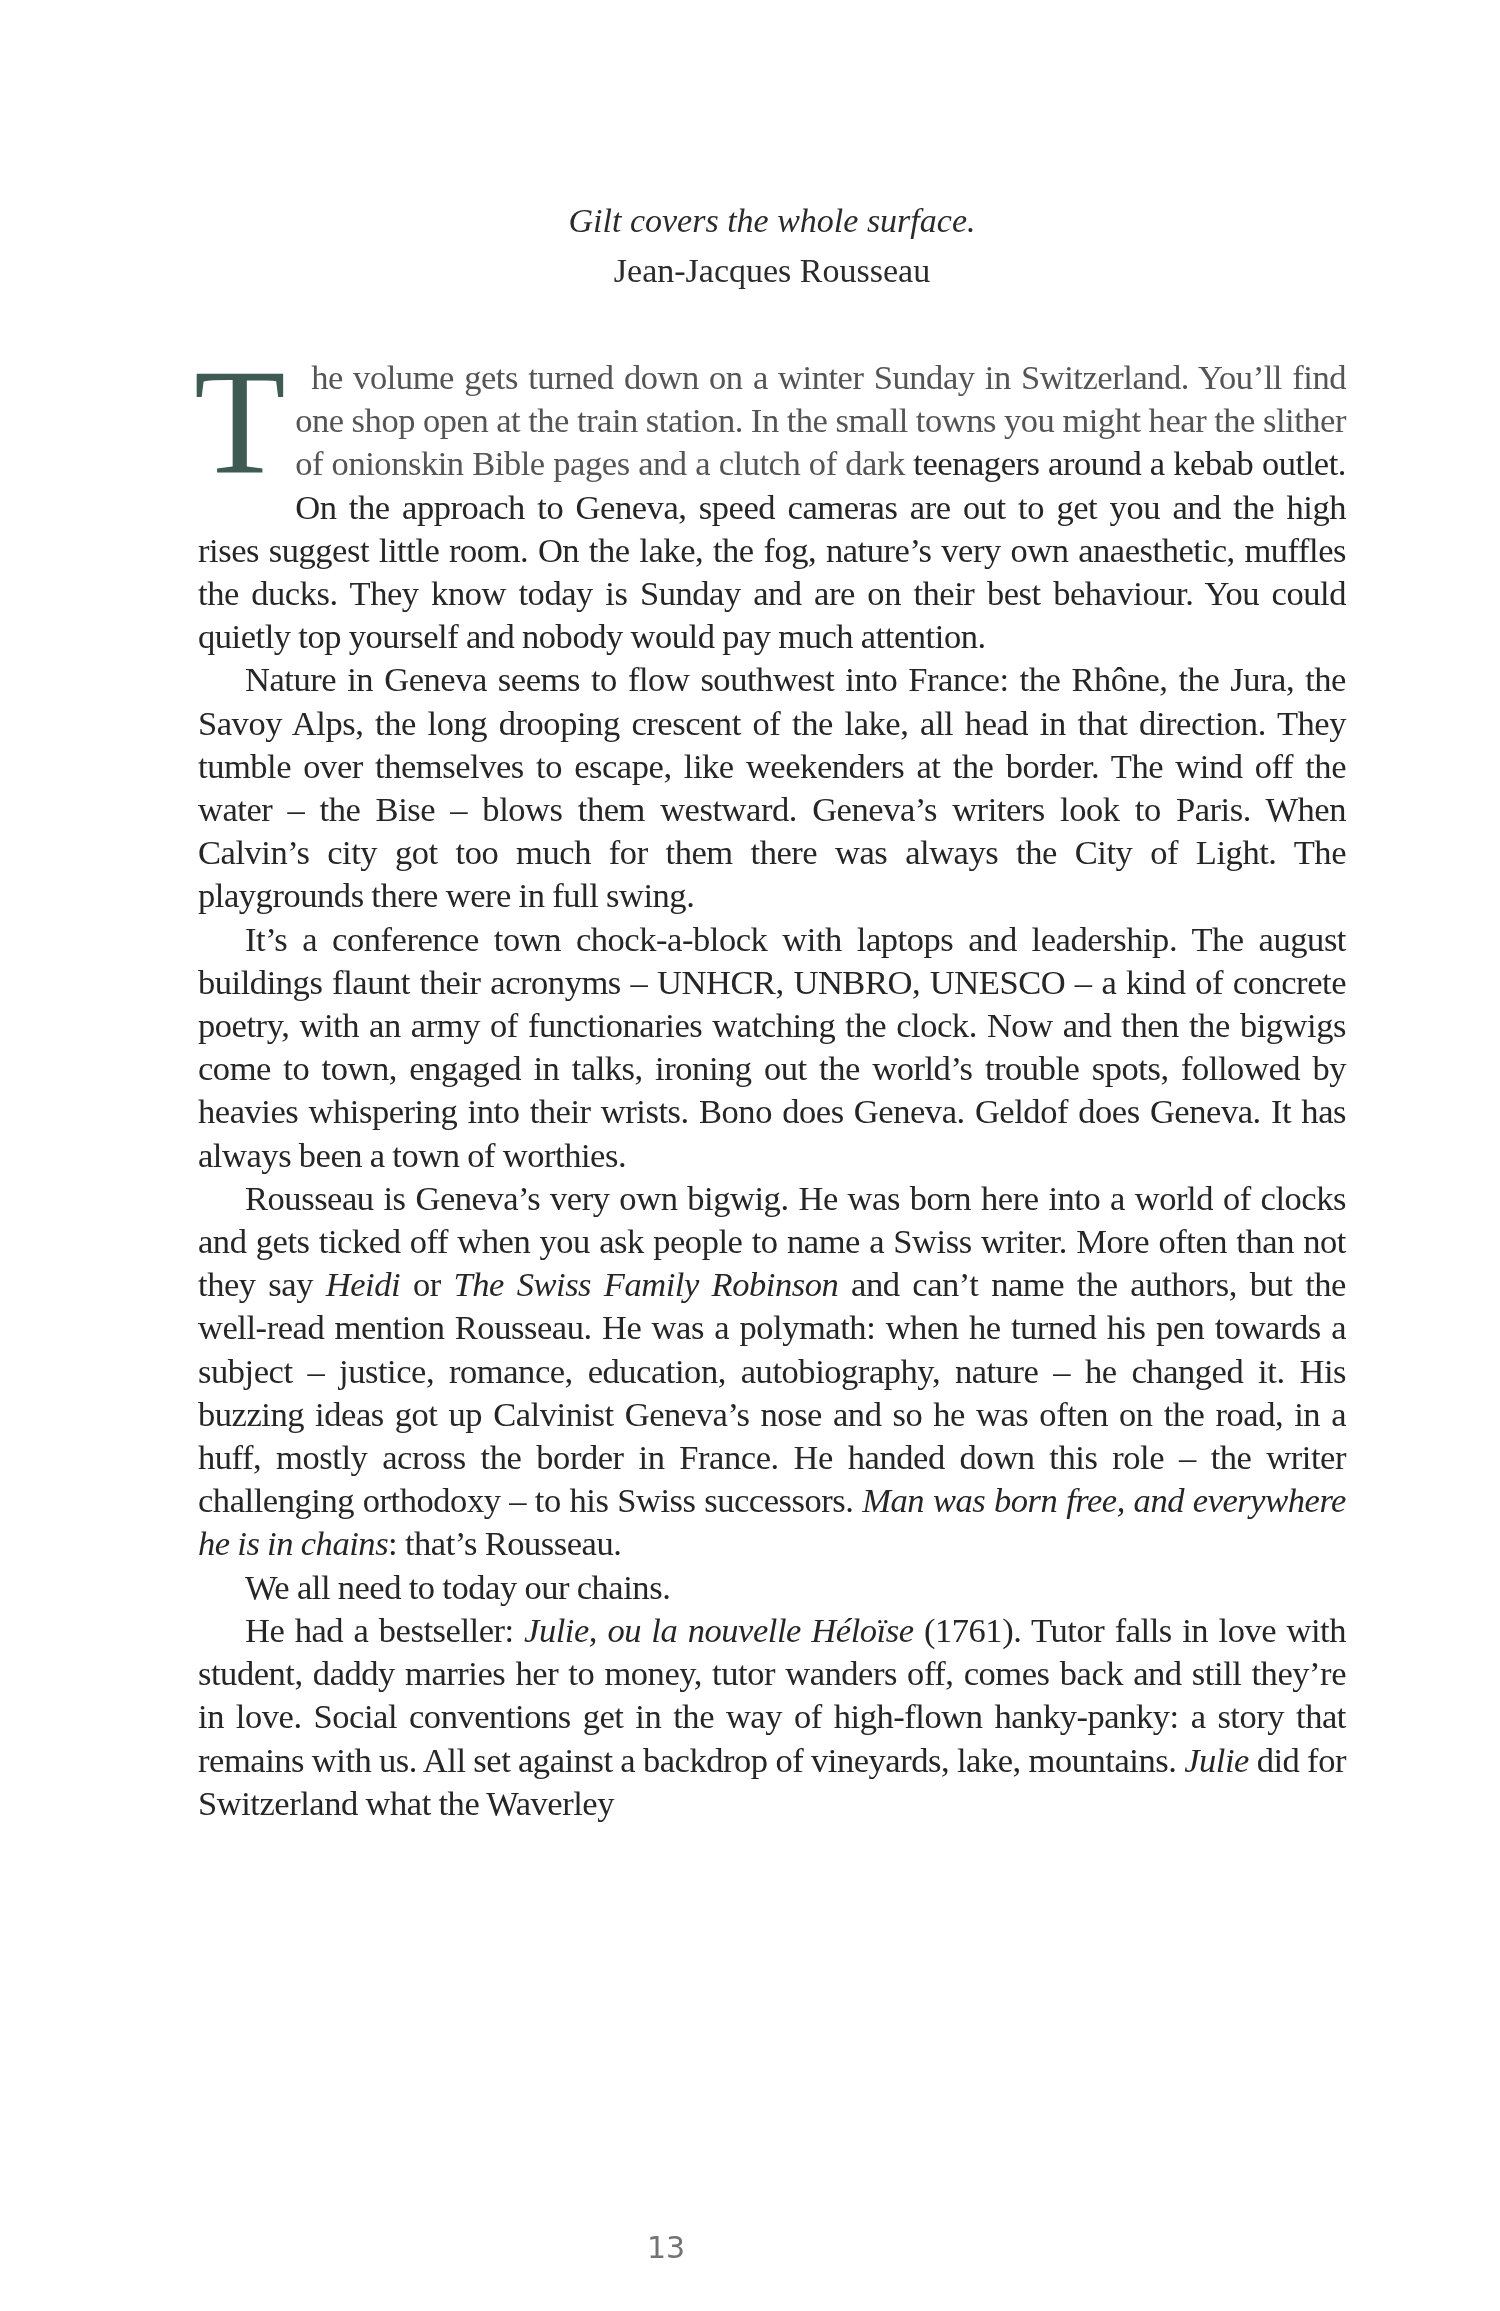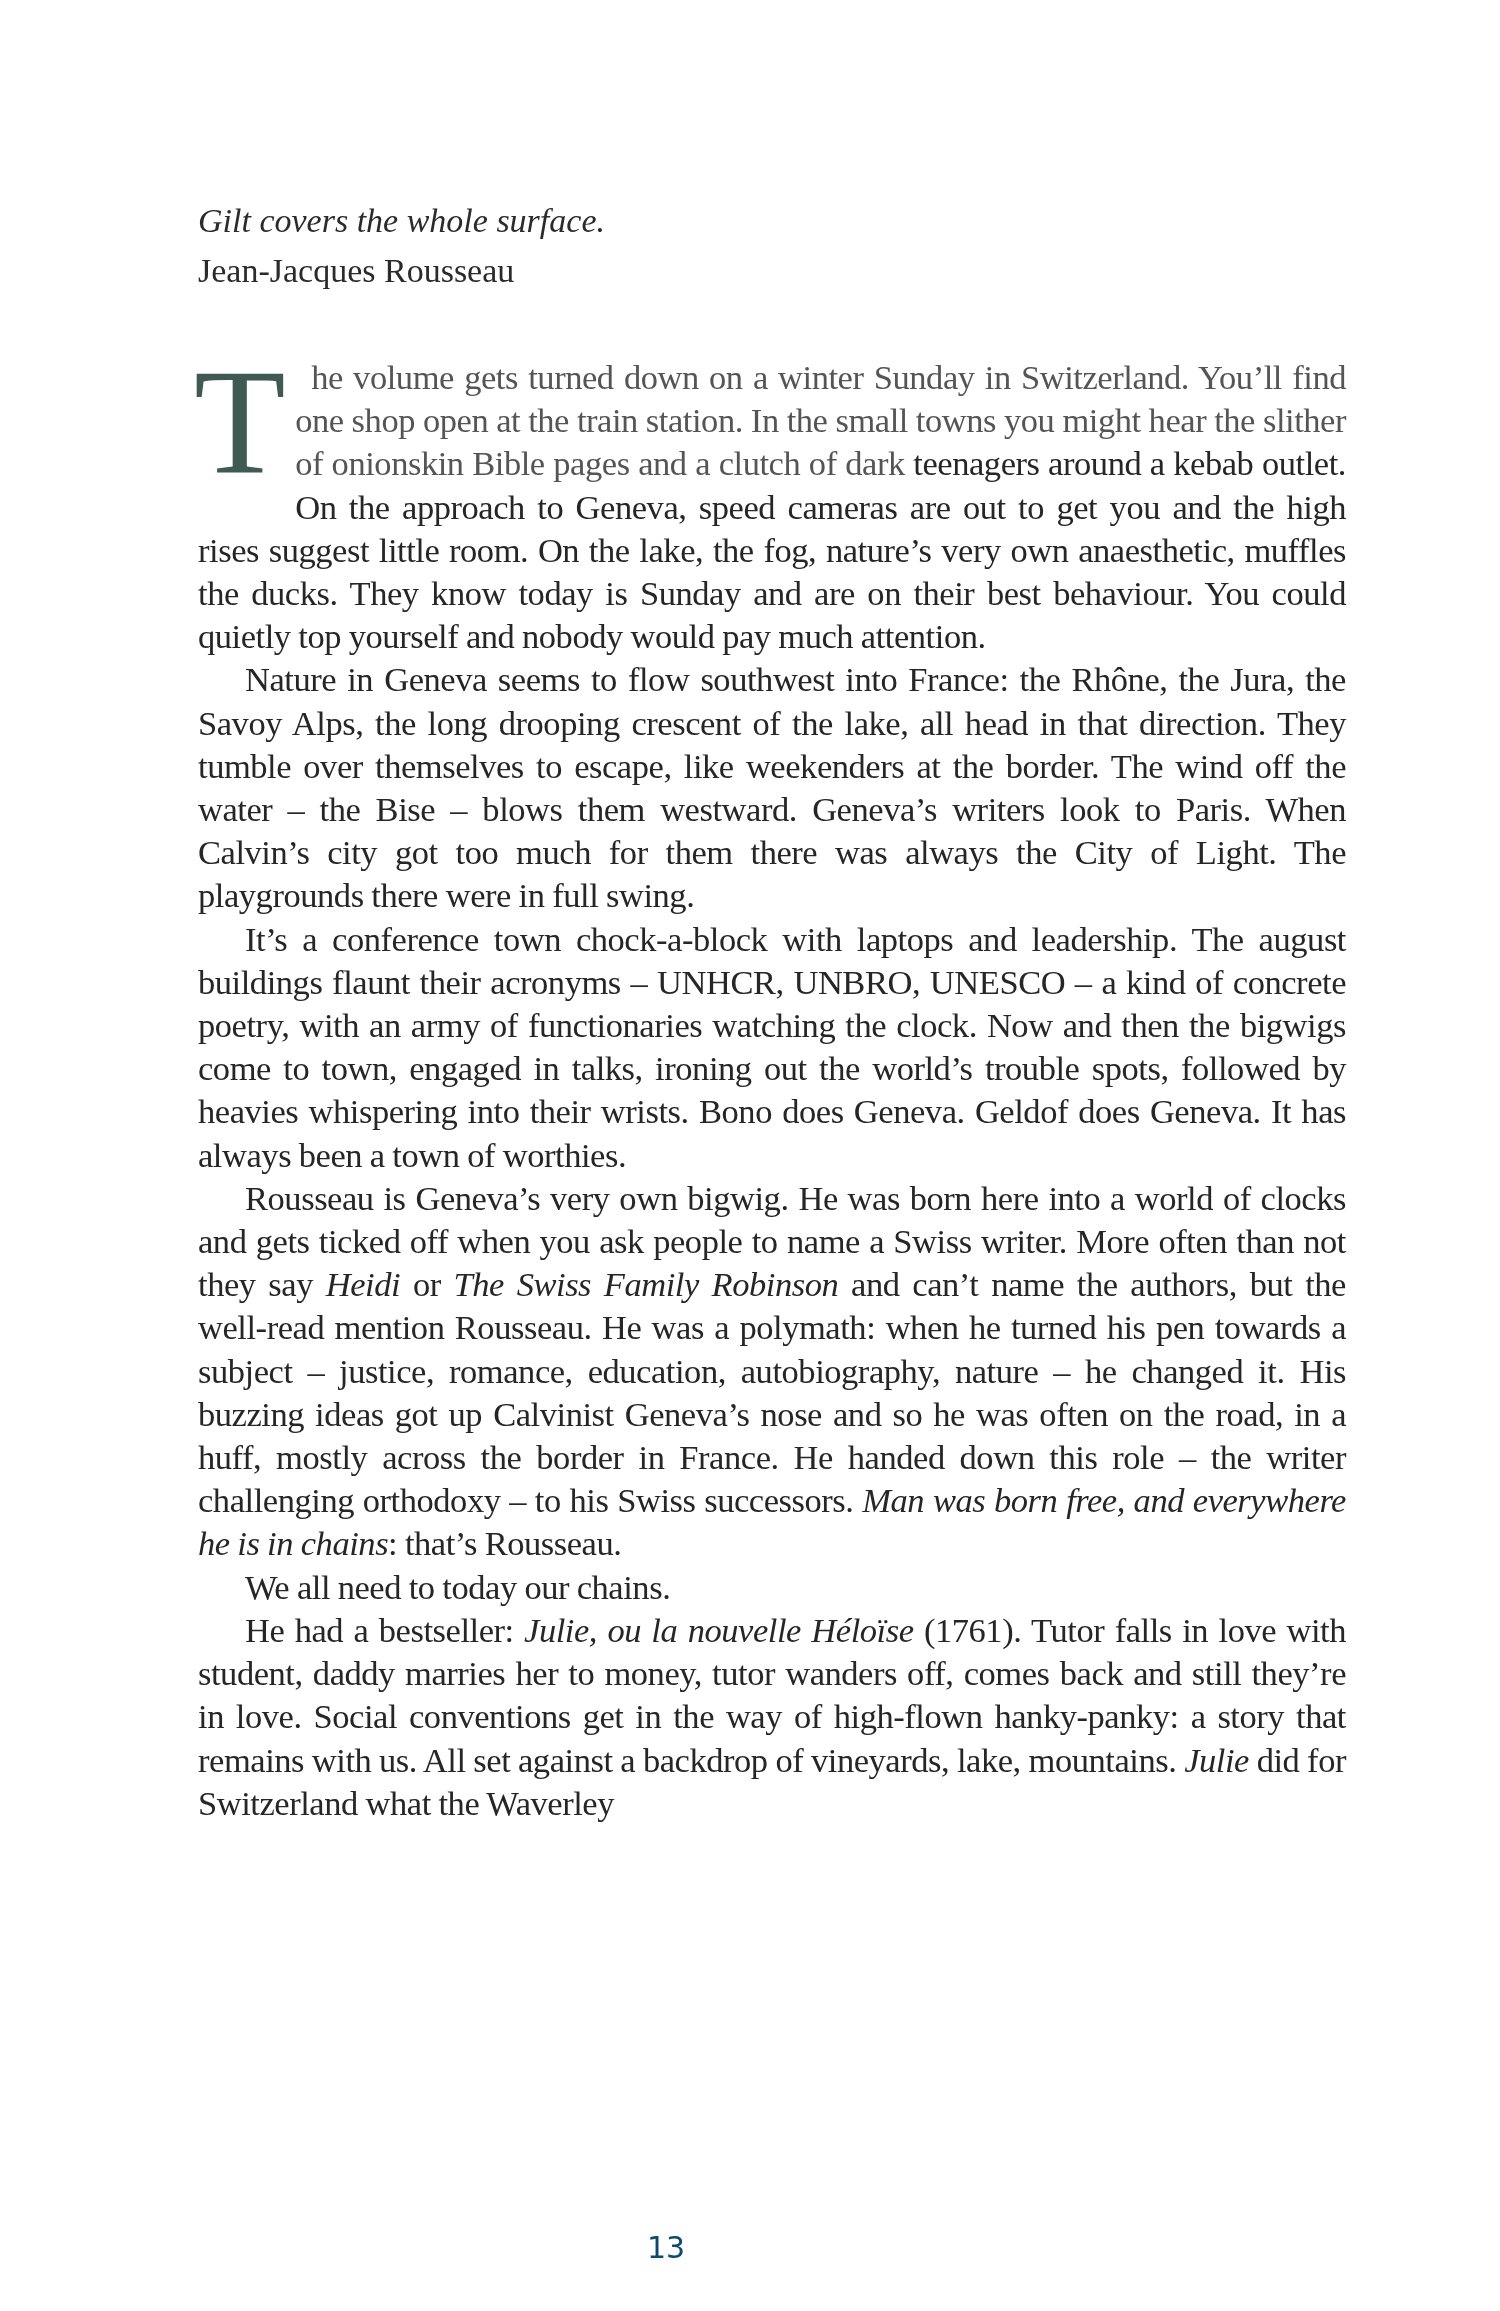--- a/index.html
+++ b/index.html
@@ -1,33 +1,33 @@
 <!DOCTYPE html>
 <html><head>
   <meta charset="utf-8">
   <style>
     html, body { margin: 0; padding: 0; background: #ffffff; }
     body { width: 1500px; height: 2311px; position: relative; overflow: hidden;
            font-family: "Liberation Serif", "DejaVu Serif", serif; color: #2a2a2a; }
     .page { position: absolute; left: 198px; top: 0; width: 1148px; }
-    .epigraph { position: absolute; top: 196px; left: 0; width: 1148px; text-align: left;
+    .epigraph { position: absolute; top: 196px; left: 0; width: 1148px; text-align: center;
                 font-size: 34px; line-height: 50px; color: #2b2b2b; }
     .epigraph .quote { font-style: italic; display: block; }
     .epigraph .author { display: block; }
     .body { position: absolute; top: 356px; left: 0; width: 1148px;
             font-size: 34.5px; line-height: 43.2px; text-align: justify;
             hyphens: manual; letter-spacing: -0.45px; word-spacing: -0.5px; color: #262626; }
     .body p { margin: 0; text-indent: 47px; }
     .body p.first { text-indent: 0; }
     .dropcap { float: left; font-size: 150px; line-height: 118px; height: 128px;
                margin: 6px 10px 0 -4px; color: #3f5953; font-family: "Liberation Serif", serif; }
     .first .lead { color: #555; margin-left: 16px; }
     .ital { font-style: italic; }
     .pagenum { position: absolute; top: 2230px; left: 0; width: 1332px; text-align: center;
-               font-family: "DejaVu Sans", sans-serif; font-size: 30px; color: #0c4a6e; }
+               font-family: "DejaVu Sans", sans-serif; font-size: 30px; color: #737373; }
   </style>
 </head>
 <body>
 
 <div class="page">
   <div class="epigraph">
     <span class="quote">Gilt covers the whole surface.</span>
     <span class="author">Jean-Jacques Rousseau</span>
   </div>
 

